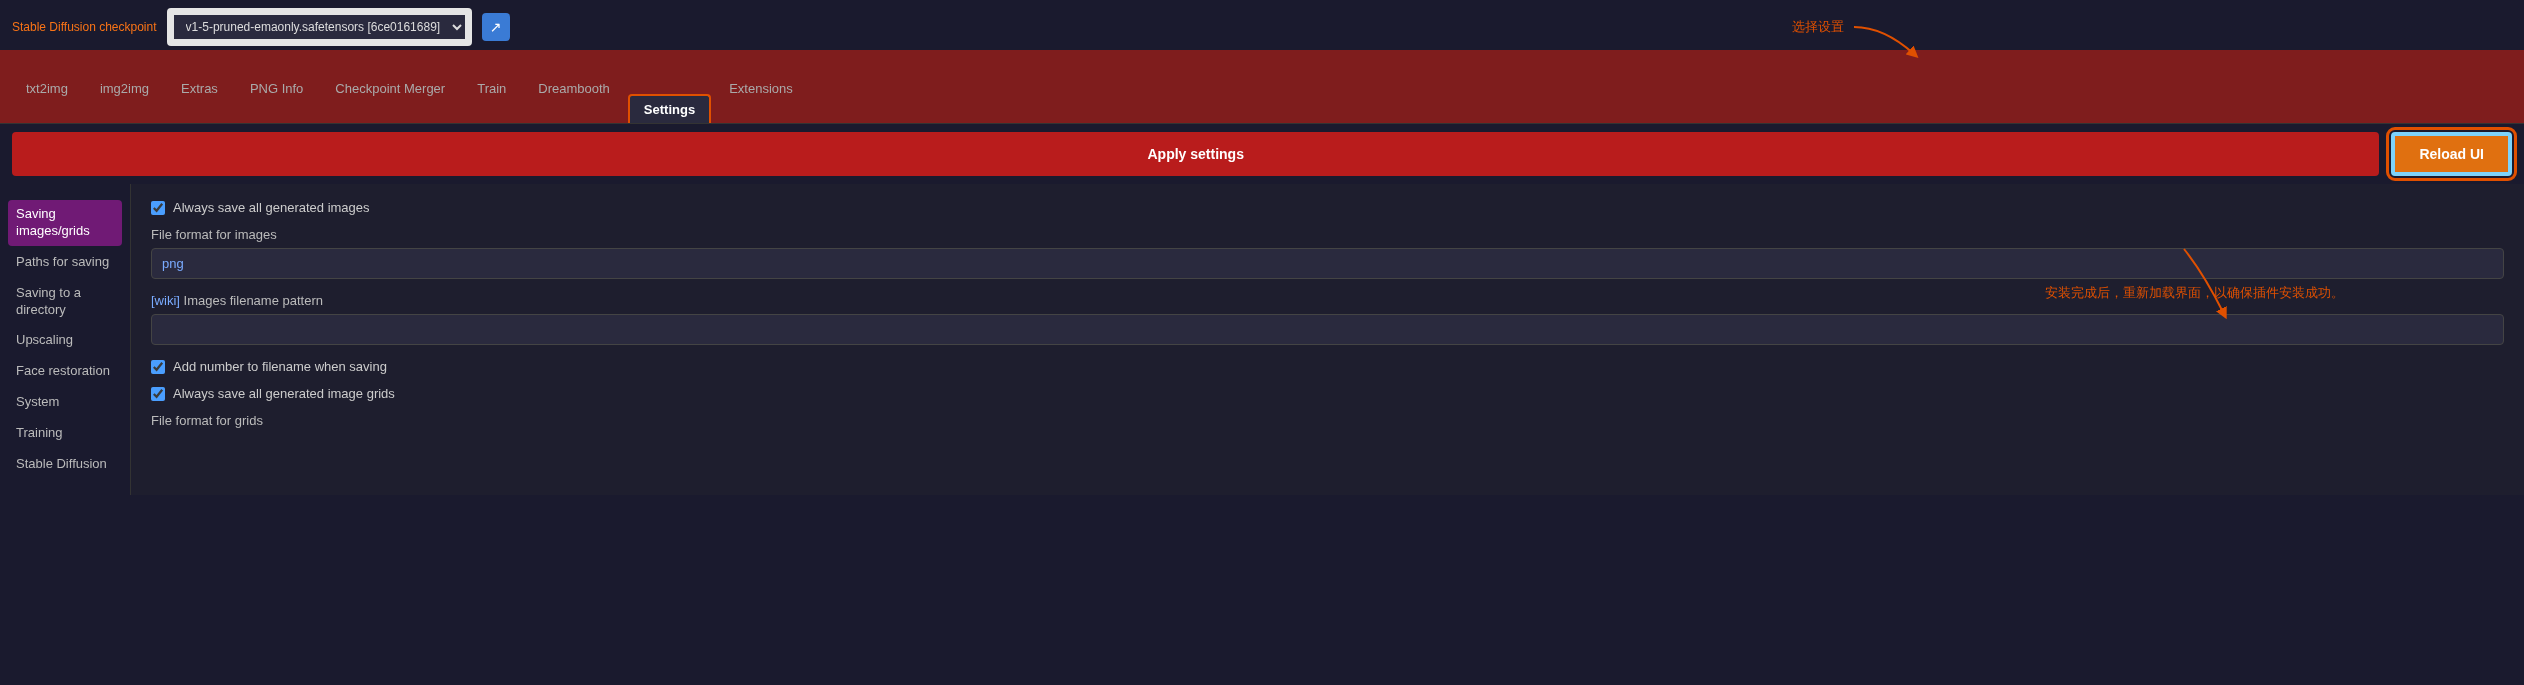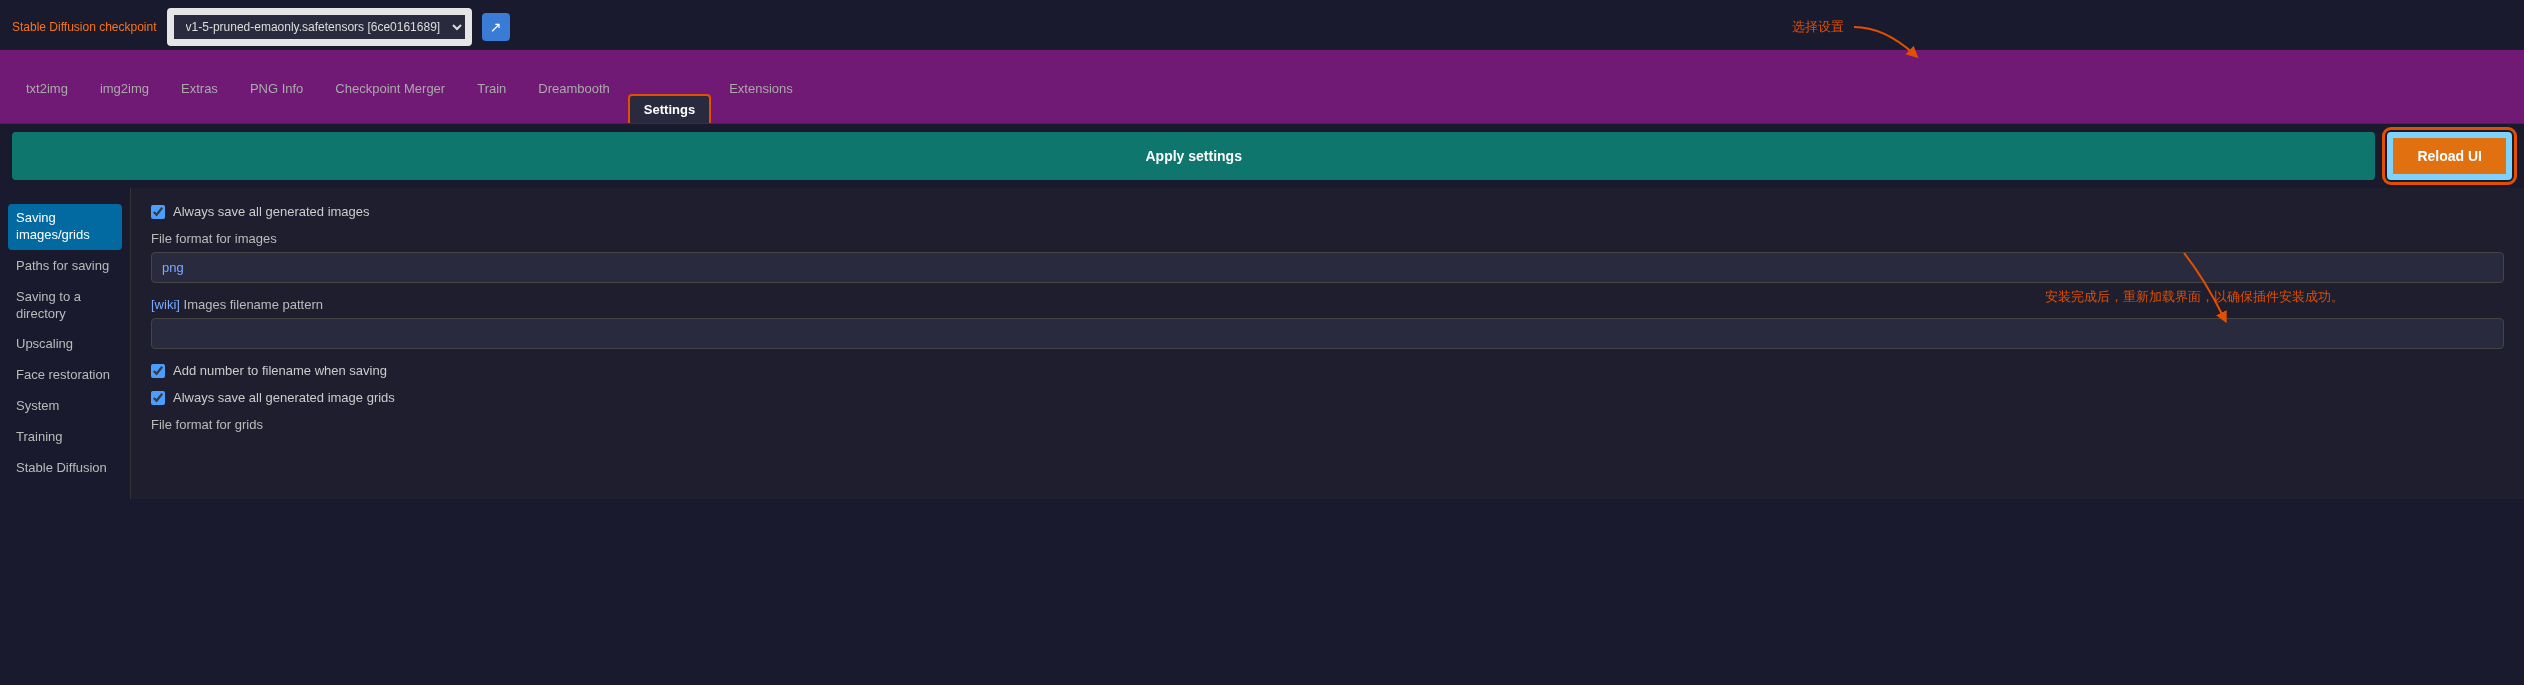--- a/index.html
+++ b/index.html
@@ -48,21 +48,21 @@
       color: white;
       font-size: 14px;
     }
 
     
     .nav-tabs {
       display: flex;
       align-items: center;
       padding: 4px 12px 0 12px;
       border-bottom: 1px solid #333;
-      background-color: #701a75;
+      background-color: #7f1d1d;
       gap: 4px;
     }
     .nav-tab {
       padding: 6px 14px;
       cursor: pointer;
       color: #aaa;
       font-size: 13px;
       border-radius: 4px 4px 0 0;
       border: none;
       background: transparent;
@@ -80,32 +80,32 @@
     
     .action-bar {
       display: flex;
       align-items: stretch;
       padding: 8px 12px;
       gap: 12px;
       background-color: #1a1a2e;
     }
     .apply-btn {
       flex: 1;
-      background-color: #0f766e;
+      background-color: #b91c1c;
       border: none;
       color: white;
       font-size: 14px;
       font-weight: bold;
       padding: 10px 4px;
       border-radius: 4px;
       cursor: pointer;
     }
     .reload-btn {
       background-color: #e07010;
-      border: 6px solid #7dd3fc;
+      border: 4px solid #7dd3fc;
       color: white;
       font-size: 14px;
       font-weight: bold;
       padding: 10px 24px;
       border-radius: 4px;
       cursor: pointer;
       white-space: nowrap;
       outline: 3px solid #e05000;
       outline-offset: 2px;
     }
@@ -128,21 +128,21 @@
       background-color: #1a1a2e;
     }
     .sidebar-item {
       padding: 6px 8px;
       cursor: pointer;
       border-radius: 4px;
       color: #bbb;
       font-size: 13px;
       line-height: 1.3;
     }
-    .sidebar-item.active { background-color: #0369a1; color: #fff; }
+    .sidebar-item.active { background-color: #701a75; color: #fff; }
 
     
     .settings-panel {
       flex: 1;
       padding: 16px 20px;
       background-color: #1e1e2e;
       border-left: 1px solid #333;
       position: relative;
     }
 

